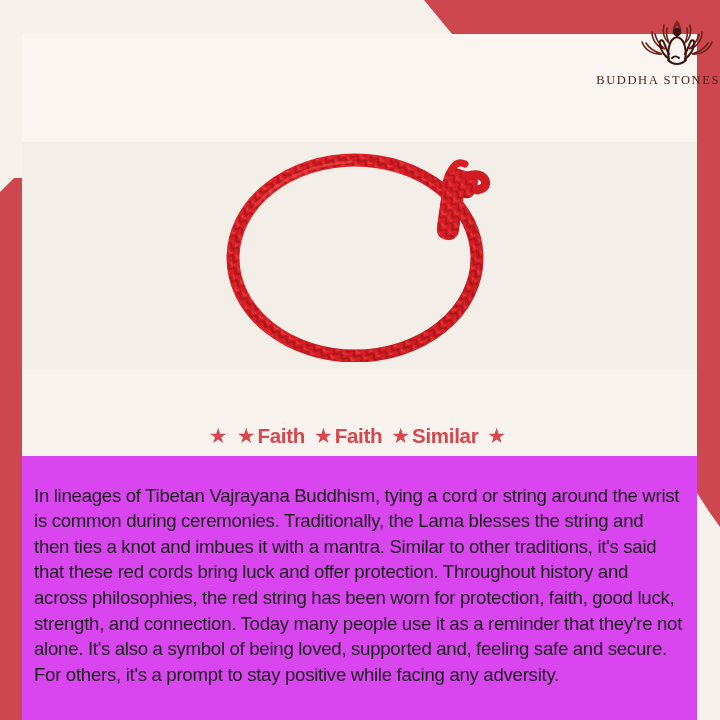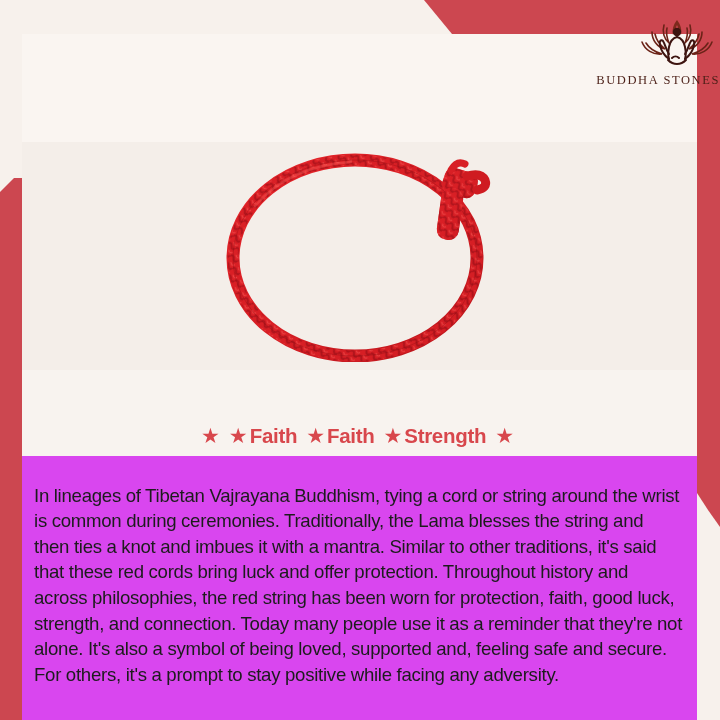--- a/index.html
+++ b/index.html
@@ -270,21 +270,21 @@
     <span class="benefit">
       <span class="star">★</span>
       <span class="benefit-label">Faith</span>
     </span>
     <span class="benefit">
       <span class="star">★</span>
       <span class="benefit-label">Faith</span>
     </span>
     <span class="benefit">
       <span class="star">★</span>
-      <span class="benefit-label">Strength</span>
+      <span class="benefit-label">Similar</span>
     </span>
     <span class="benefit">
       <span class="star">★</span>
     </span>
   </div>
 
   <div class="body-box">
     <p class="body-text">In lineages of Tibetan Vajrayana Buddhism, tying a cord or string around the wrist is common during ceremonies. Traditionally, the Lama blesses the string and then ties a knot and imbues it with a mantra. Similar to other traditions, it's said that these red cords bring luck and offer protection. Throughout history and across philosophies, the red string has been worn for protection, faith, good luck, strength, and connection. Today many people use it as a reminder that they're not alone. It's also a symbol of being loved, supported and, feeling safe and secure. For others, it's a prompt to stay positive while facing any adversity.</p>
   </div>
 

